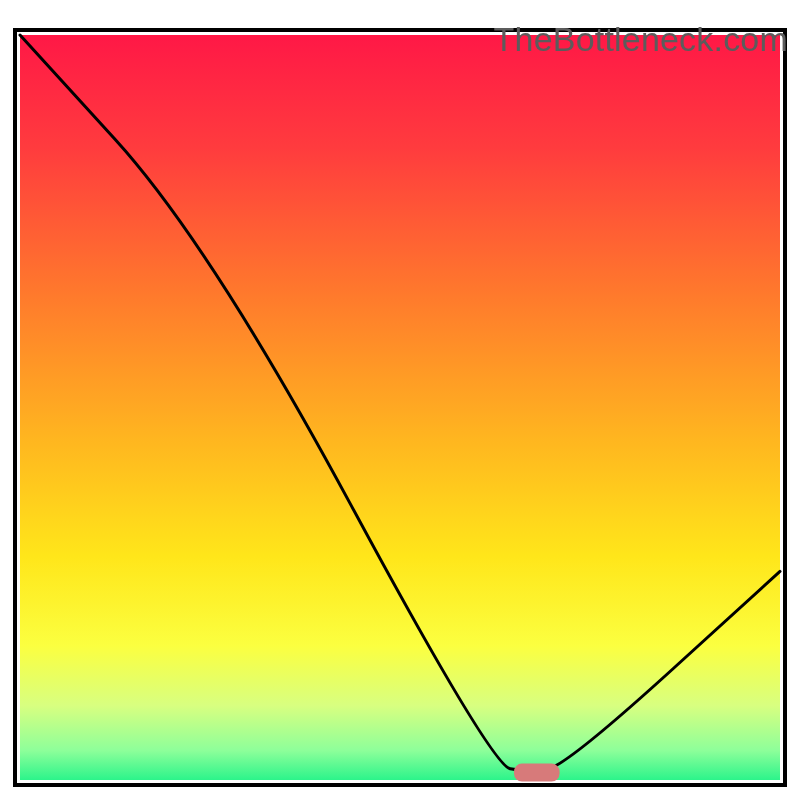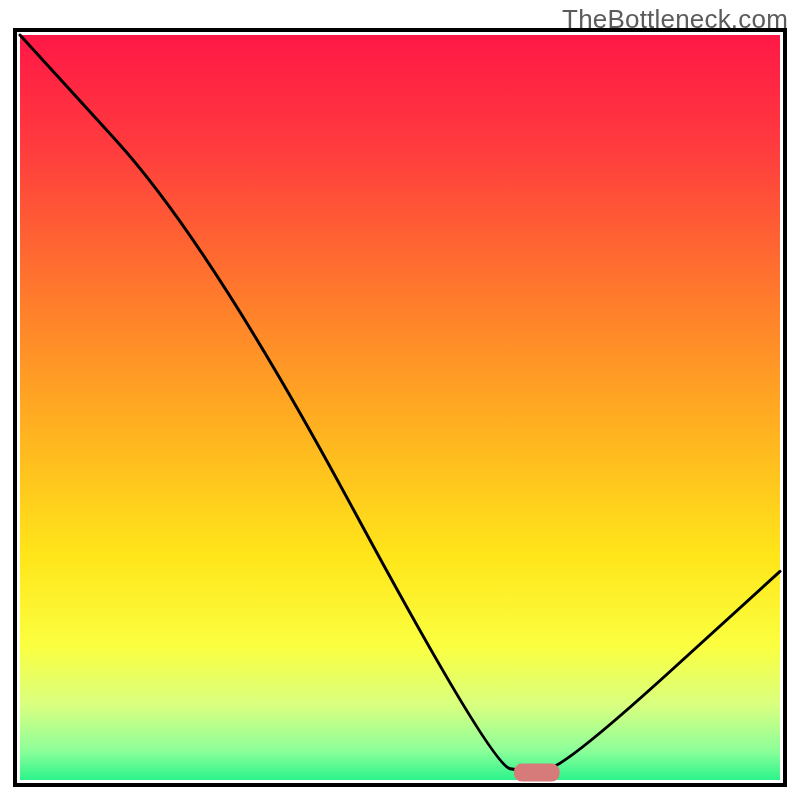--- a/index.html
+++ b/index.html
@@ -10,23 +10,23 @@
     background: #ffffff;
     font-family: Arial, Helvetica, sans-serif;
   }
   .stage {
     position: relative;
     width: 800px;
     height: 800px;
   }
   .watermark {
     position: absolute;
-    top: 4px;
+    top: 20px;
     right: 12px;
-    font-size: 26px;
+    font-size: 34px;
     font-weight: 500;
     color: #5c5c5c;
     letter-spacing: 0.2px;
     z-index: 5;
   }
   svg {
     position: absolute;
     top: 0;
     left: 0;
   }

